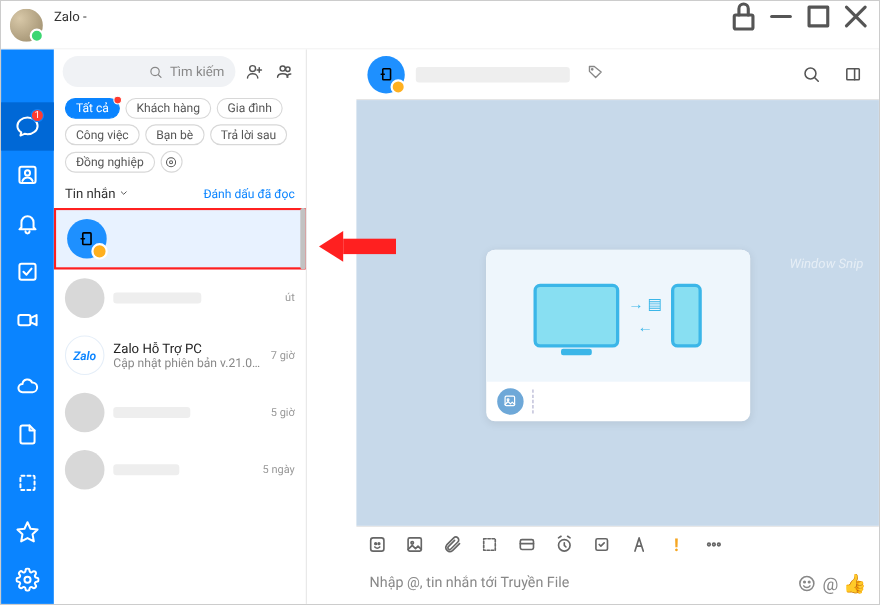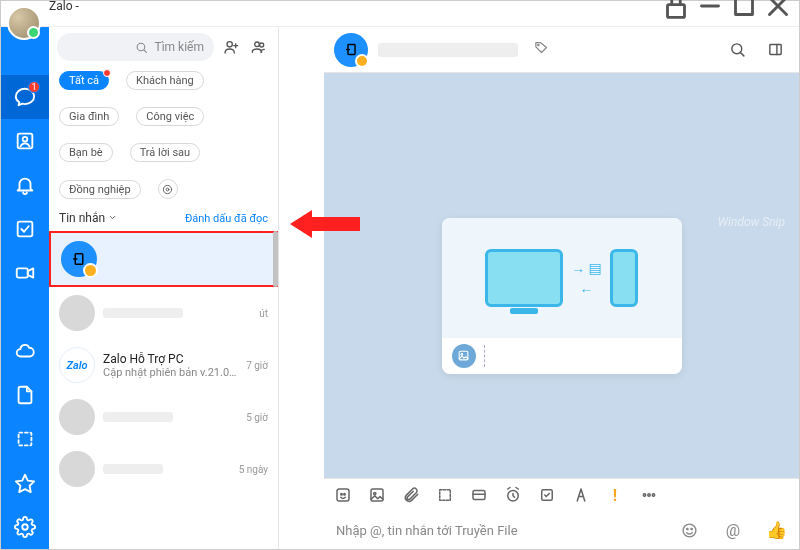--- a/index.html
+++ b/index.html
@@ -1,35 +1,35 @@
 <!DOCTYPE html>
 <html><head>
 <meta charset="utf-8">
 <style>
 * { margin: 0; padding: 0; box-sizing: border-box; font-family: -apple-system, 'Segoe UI', Roboto, Arial, sans-serif; }
 body { width: 800px; height: 550px; overflow: hidden; background: #fff; position: relative; }
 .window { display: flex; flex-direction: column; width: 100%; height: 100%; border: 1px solid #ccc; }
-.titlebar { height: 26px; display: flex; align-items: center; padding: 0 4px 16px 48px; background: #fff; font-size: 12px; color: #333; border-bottom: 1px solid #eee; }
+.titlebar { height: 44px; display: flex; align-items: center; padding: 0 4px 16px 48px; background: #fff; font-size: 12px; color: #333; border-bottom: 1px solid #eee; }
 .titlebar .spacer { flex: 1; }
 .titlebar .win-btn { width: 34px; height: 26px; display: flex; align-items: center; justify-content: center; color: #555; }
 .body { flex: 1; display: flex; min-height: 0; }
 .navrail { width: 48px; background: #0a84ff; display: flex; flex-direction: column; align-items: center; padding-top: 0; }
 .avatar { width: 34px; height: 34px; border-radius: 50%; background: radial-gradient(circle at 30% 30%, #d8c8a8, #988868); position: absolute; top: 6px; left: 7px; border: 2px solid #fff; }
 .avatar::after { content: ''; position: absolute; width: 9px; height: 9px; background: #3bd671; border: 2px solid #fff; border-radius: 50%; bottom: -1px; right: -1px; }
 .nav-icon { width: 48px; height: 44px; display: flex; align-items: center; justify-content: center; color: #fff; position: relative; cursor: pointer; }
 .nav-icon.active { background: #0068d6; }
 .nav-icon svg { width: 22px; height: 22px; }
 .nav-badge { position: absolute; top: 6px; right: 9px; background: #ff3b30; color: #fff; font-size: 9px; min-width: 12px; height: 12px; border-radius: 6px; display: flex; align-items: center; justify-content: center; border: 1px solid #0a84ff; }
 .nav-spacer { flex: 1; }
 .convlist { width: 230px; border-right: 1px solid #e5e5e5; display: flex; flex-direction: column; background: #fff; min-height: 0; }
 .search-row { display: flex; align-items: center; padding: 6px 8px; gap: 6px; }
 .search-box { flex: 1; background: #f0f2f5; border-radius: 16px; height: 28px; display: flex; align-items: center; padding: 0 10px; color: #888; font-size: 12px; gap: 6px; justify-content: flex-end; }
 .search-row .action { width: 22px; height: 22px; display: flex; align-items: center; justify-content: center; color: #555; }
 .filter-head { display: flex; align-items: center; font-size: 12px; color: #555; padding: 2px 10px; gap: 4px; }
-.chips { display: flex; flex-wrap: wrap; gap: 17px; padding: 4px 10px 6px 10px; align-items: center; }
+.chips { display: flex; flex-wrap: wrap; gap: 5px; padding: 4px 10px 6px 10px; align-items: center; }
 .chip { border: 1px solid #d8d8d8; border-radius: 12px; padding: 2px 9px; font-size: 11px; color: #555; background: #fff; position: relative; }
 .chip.active { background: #0a84ff; border-color: #0a84ff; color: #fff; }
 .chip .dot { position: absolute; top: -3px; right: -3px; width: 8px; height: 8px; background: #ff3b30; border-radius: 50%; border: 1px solid #fff; }
 .chip.gear { border-radius: 50%; width: 20px; height: 20px; padding: 0; display: flex; align-items: center; justify-content: center; }
 .msg-head { display: flex; align-items: center; justify-content: space-between; padding: 6px 10px; font-size: 12px; color: #333; }
 .msg-head .mark { color: #0a84ff; font-size: 11px; }
 .items { flex: 1; overflow: hidden; position: relative; }
 .item { display: flex; align-items: center; padding: 8px 10px; gap: 8px; border-bottom: 0; position: relative; }
 .item.sel { background: #e8f2ff; border: 2px solid #ff2020; }
 .item .iava { width: 36px; height: 36px; border-radius: 50%; background: #d8d8d8; flex-shrink: 0; position: relative; }
@@ -56,21 +56,21 @@
 .dev-pc { width: 78px; height: 58px; border: 3px solid #3bb6e8; border-radius: 6px; background: #88dff2; position: relative; }
 .dev-pc::after { content: ''; position: absolute; bottom: -10px; left: 50%; transform: translateX(-50%); width: 28px; height: 6px; background: #3bb6e8; border-radius: 2px; }
 .exchange { display: flex; flex-direction: column; gap: 4px; color: #3bb6e8; font-size: 14px; align-items: center; }
 .dev-phone { width: 28px; height: 58px; border: 3px solid #3bb6e8; border-radius: 6px; background: #88dff2; }
 .card .below { height: 36px; display: flex; align-items: center; padding: 0 10px; gap: 8px; }
 .img-chip { width: 24px; height: 24px; border-radius: 50%; background: #6ea8d8; display: flex; align-items: center; justify-content: center; color: #fff; font-size: 12px; }
 .sep { width: 0; height: 22px; border-left: 1px dashed #aac; }
 .composer { border-top: 1px solid #e5e5e5; display: flex; flex-direction: column; }
 .tool-row { height: 32px; display: flex; align-items: center; padding: 0 10px; gap: 16px; color: #666; }
 .tool-row .tool { width: 18px; height: 18px; display: flex; align-items: center; justify-content: center; }
-.input-row { height: 38px; display: flex; align-items: center; padding: 0 12px; gap: 24px; color: #888; font-size: 13px; }
+.input-row { height: 38px; display: flex; align-items: center; padding: 0 12px; gap: 2px; color: #888; font-size: 13px; }
 .input-row .field { flex: 1; color: #888; }
 .input-row .ract { width: 20px; height: 20px; display: flex; align-items: center; justify-content: center; }
 .arrow { position: absolute; left: 290px; top: 210px; display: flex; align-items: center; z-index: 50; }
 .arrow-head { width: 0; height: 0; border-top: 14px solid transparent; border-bottom: 14px solid transparent; border-right: 22px solid #ff2020; }
 .arrow-shaft { width: 48px; height: 14px; background: #ff2020; }
 svg { stroke: currentColor; fill: none; stroke-width: 2; stroke-linecap: round; stroke-linejoin: round; }
 </style>
 </head>
 <body>
 

